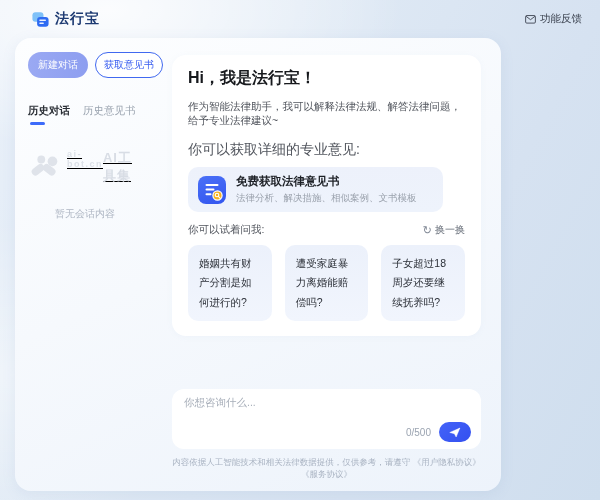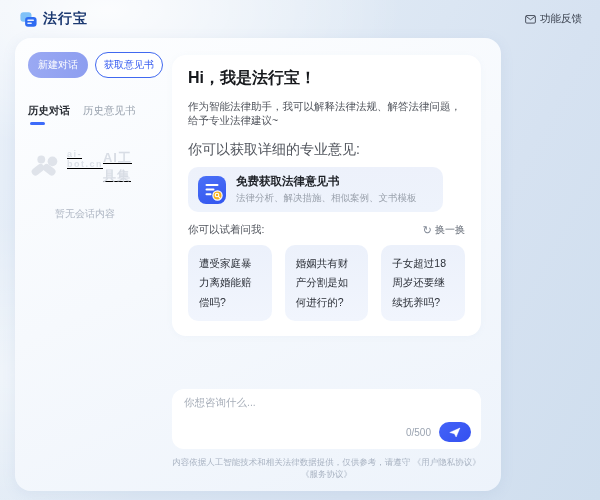--- a/index.html
+++ b/index.html
@@ -8,21 +8,21 @@
 
   .page {
     position:relative; width:600px; height:500px; overflow:hidden;
     background:
       radial-gradient(ellipse 420px 200px at 18% 2%, rgba(255,255,255,.85), rgba(255,255,255,0) 70%),
       radial-gradient(ellipse 300px 220px at 2% 75%, rgba(255,255,255,.45), rgba(255,255,255,0) 70%),
       linear-gradient(118deg,#e9f0f9 0%, #e0eaf5 35%, #d6e2f1 70%, #cfdeee 100%);
   }
 
   
-  .header { position:absolute; top:0; left:0; right:0; height:38px;
+  .header { position:absolute; top:0; left:12px; right:0; height:38px;
     display:flex; align-items:center; justify-content:space-between; padding:0 18px 0 20px;border-radius:15px; }
   .logo { display:flex; align-items:center; gap:6px; cursor:pointer; }
   .logo-text { font-size:14px; font-weight:bold; color:#1d3a72; letter-spacing:1px; }
   .feedback { display:flex; align-items:center; gap:4px; font-size:10.5px; color:#3c4350; cursor:pointer; }
 
   
   .panel { position:absolute; left:15px; top:38px; width:486px; height:453px;
     border-radius:16px; display:flex;
     background:linear-gradient(155deg,#fdfeff 0%, #f6f9fd 45%, #edf3fb 100%);
     box-shadow:0 3px 14px rgba(110,140,185,.10);
@@ -178,22 +178,22 @@
 
         <div class="suggest-row">
           <span class="suggest-label">你可以试着问我:</span>
           <span class="refresh">
             <span class="refresh-glyph">↻</span>
             <span>换一换</span>
           </span>
         </div>
 
         <div class="questions">
+          <div class="q-card">婚姻共有财产分割是如何进行的?</div>
           <div class="q-card">遭受家庭暴力离婚能赔偿吗?</div>
-          <div class="q-card">婚姻共有财产分割是如何进行的?</div>
           <div class="q-card">子女超过18周岁还要继续抚养吗?</div>
         </div>
       </section>
 
       <div class="spacer"></div>
 
       <div class="composer">
         <textarea placeholder="你想咨询什么..." style=""></textarea>
         <div class="composer-bottom">
           <span class="char-count">0/500</span>

